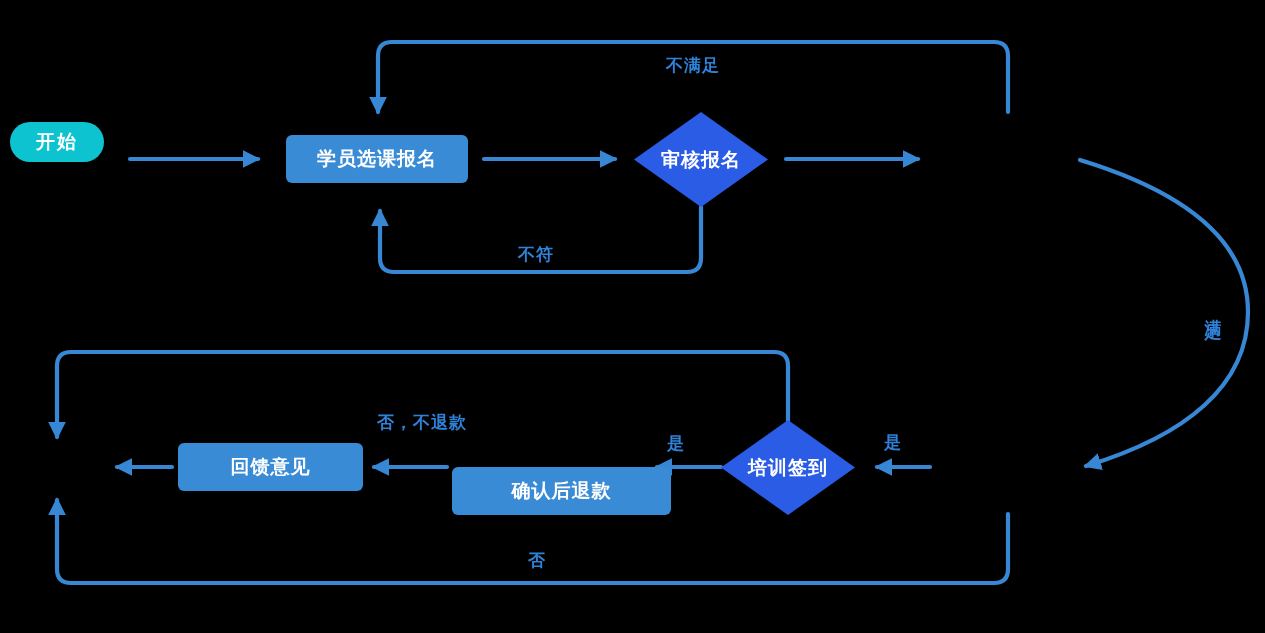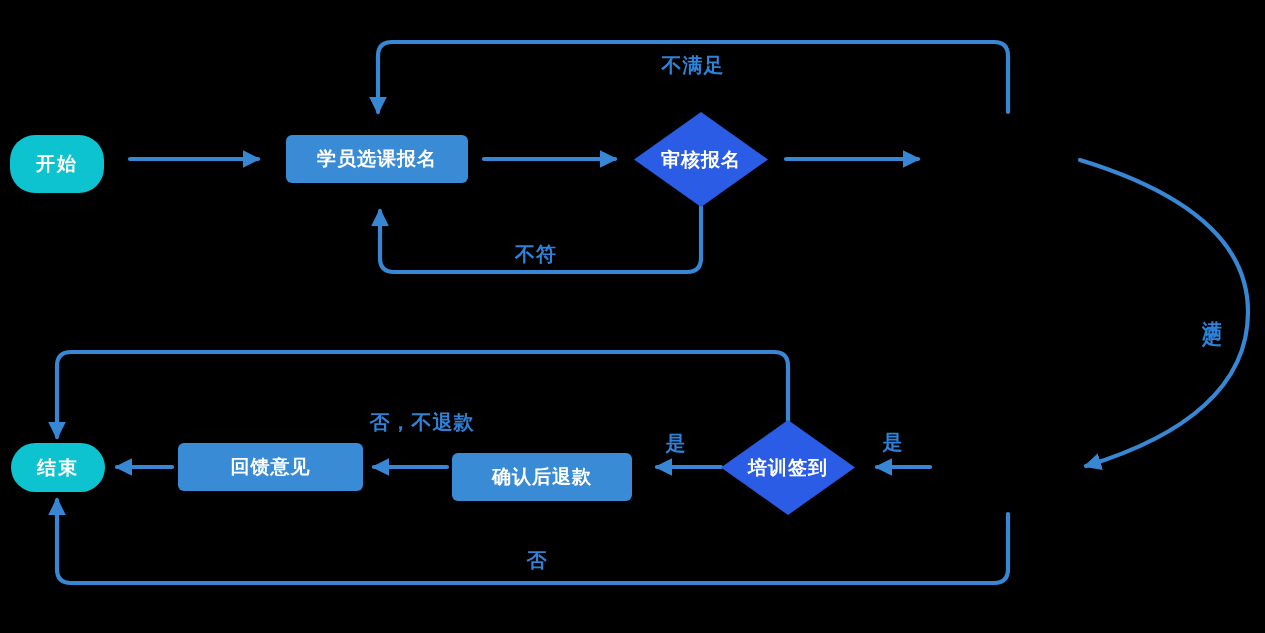--- a/index.html
+++ b/index.html
@@ -13,34 +13,34 @@
     color:#fff;font-weight:700;font-size:19px;letter-spacing:1px;
     box-sizing:border-box;user-select:none;
   }
   .node-terminal{background:#0dc3cf;border-radius:25px;letter-spacing:2px;}
   .node-process{background:#3a8bd5;border-radius:6px;}
   .node-decision{
     background:#2b5ce5;
     clip-path:polygon(50% 0,100% 50%,50% 100%,0 50%);
   }
   .edge-label{
-    position:absolute;color:#2e82d8;font-weight:700;font-size:20px;
+    position:absolute;color:#2e82d8;font-weight:700;font-size:17px;
     transform:translate(-50%,-50%);white-space:nowrap;letter-spacing:1px;
   }
   .edge-label.vertical{
     writing-mode:vertical-rl;transform:translate(-50%,-50%);letter-spacing:6px;
   }
   
-  #n-start   {left:10px;  top:135px; width:94px;  height:58px;}
+  #n-start   {left:10px;  top:122px; width:94px;  height:40px;}
   #n-enroll  {left:286px; top:135px; width:182px; height:48px;}
   #n-review  {left:634px; top:112px; width:134px; height:95px;}
   #n-count   {left:941px; top:112px; width:134px; height:95px;}
   #n-payment {left:941px; top:420px; width:134px; height:95px;}
   #n-checkin {left:721px; top:420px; width:134px; height:95px;}
-  #n-refund  {left:452px; top:453px; width:180px; height:48px;font-family:Liberation Serif, serif;}
+  #n-refund  {left:452px; top:467px; width:219px; height:48px;font-family:Liberation Serif, serif;}
   #n-feedback{left:178px; top:443px; width:185px; height:48px;}
   #n-end     {left:11px;  top:443px; width:94px;  height:49px;}
   
   #l-notenough{left:693px; top:65px;}
   #l-mismatch {left:536px; top:254px;}
   #l-enough   {left:1213px;top:311px;}
   #l-yes1     {left:893px; top:442px;}
   #l-yes2     {left:676px; top:443px;}
   #l-norefund {left:422px; top:378px;margin-top:44px;}
   #l-no       {left:537px; top:560px;}
@@ -79,21 +79,20 @@
   <div id="n-review" class="node node-decision">审核报名</div>
 
 
 
   <div id="n-checkin" class="node node-decision">培训签到</div>
 
   <div id="n-refund" class="node node-process">确认后退款</div>
 
   <div id="n-feedback" class="node node-process">回馈意见</div>
 
-  <div id="n-end" class="node node-terminal">结束</div>
 
   <div id="l-notenough" class="edge-label">不满足</div>
 
   <div id="l-mismatch" class="edge-label">不符</div>
 
   <div id="l-enough" class="edge-label vertical">满足</div>
 
   <div id="l-yes1" class="edge-label">是</div>
 
   <div id="l-yes2" class="edge-label">是</div>

